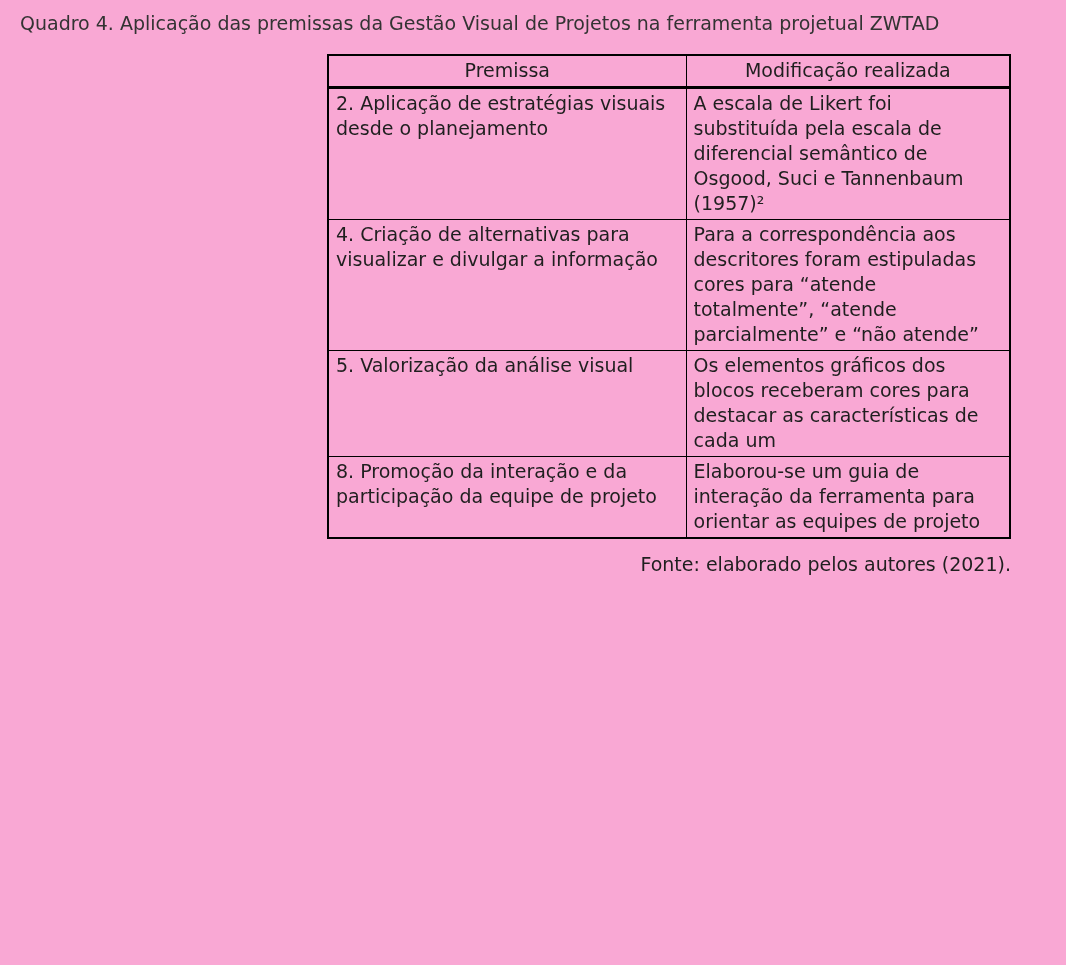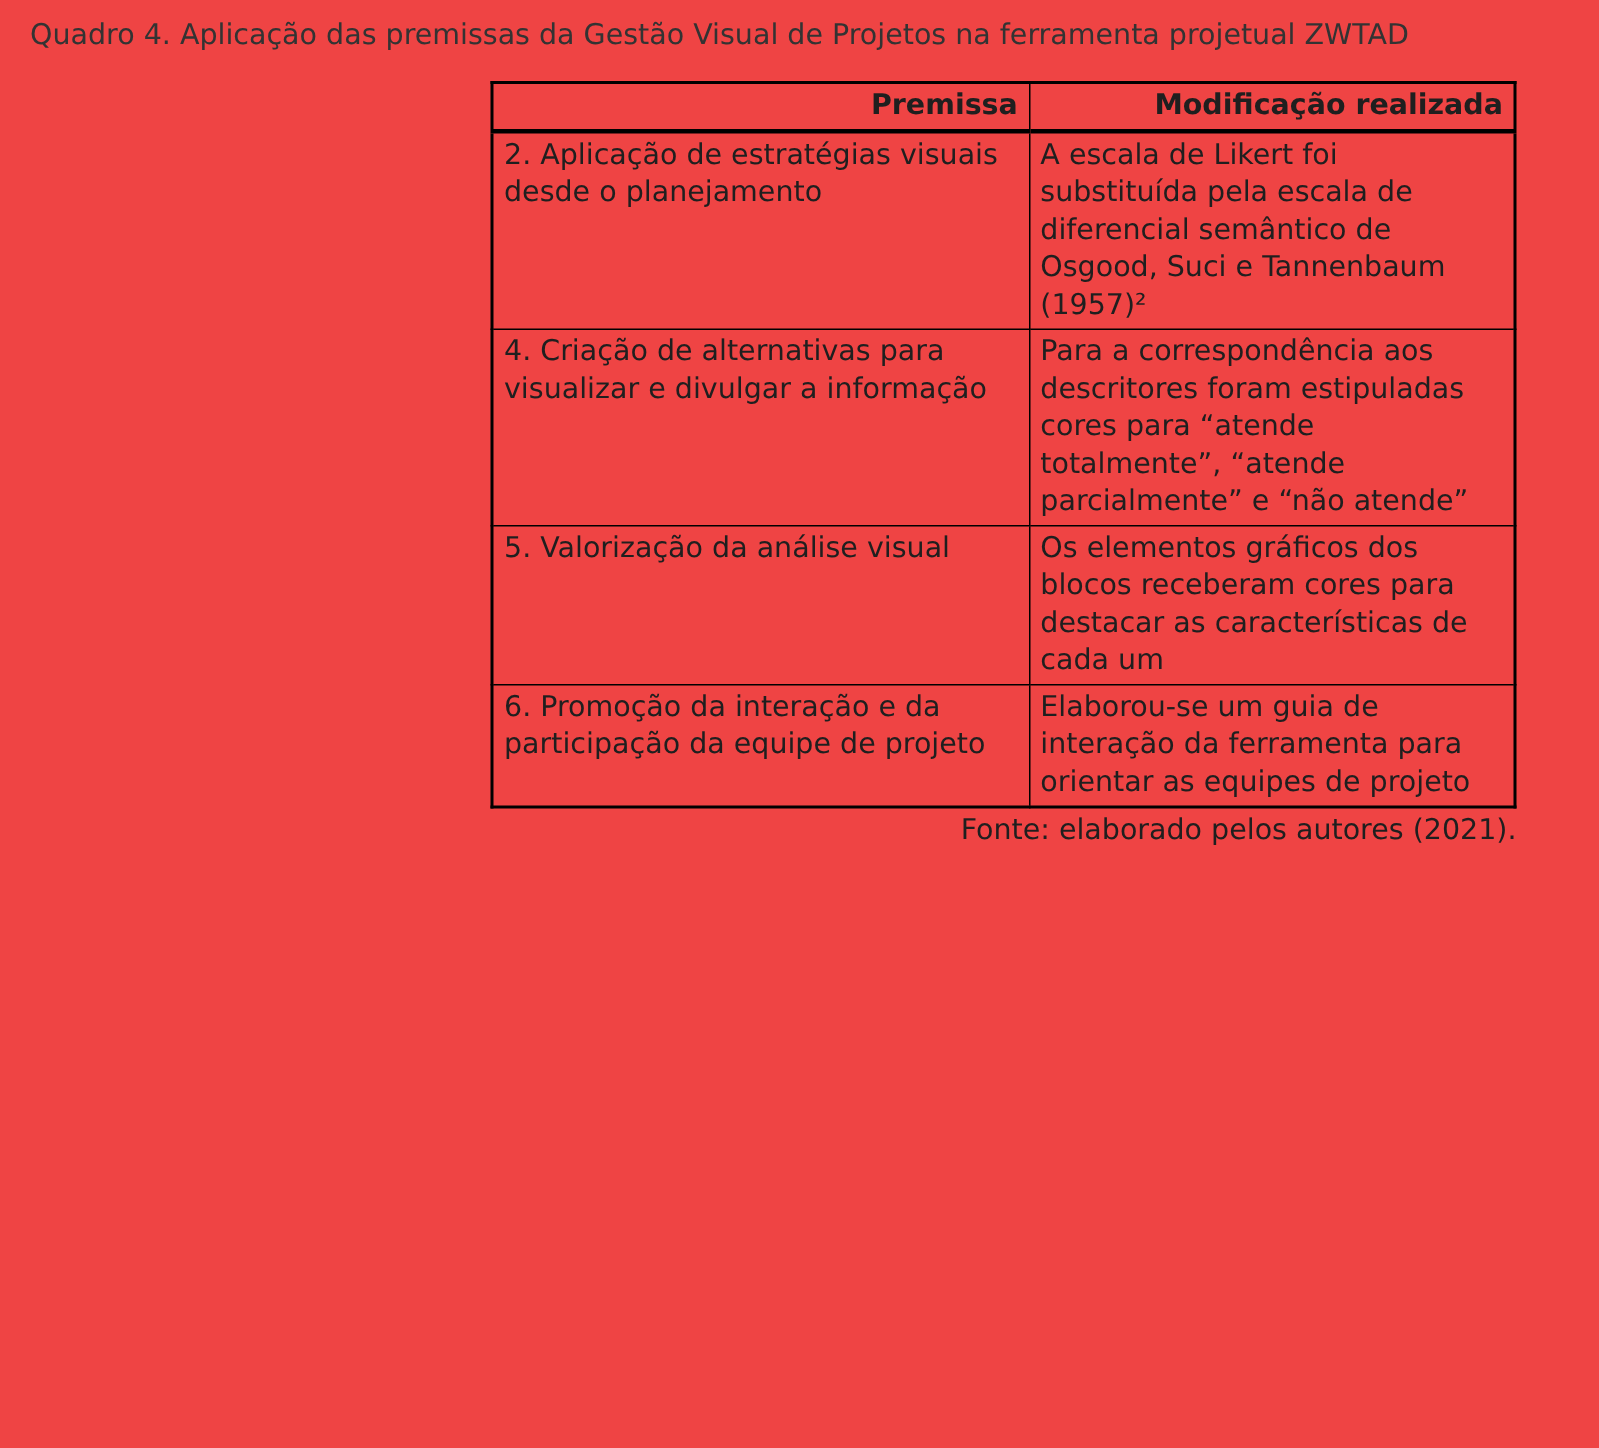--- a/index.html
+++ b/index.html
@@ -4,21 +4,21 @@
 <style>
   html, body {
     margin: 0;
     padding: 0;
     background: #ffffff;
   }
   .page {
     position: relative;
     width: 1066px;
     height: 965px;
-    background: #ef4444;
+    background: #f9a8d4;
     font-family: "DejaVu Sans", sans-serif;
     color: #1f1f1f;
     overflow: hidden;
   }
   .caption {
     position: absolute;
     left: 20px;
     top: 12px;
     width: 1030px;
     font-size: 19px;
@@ -36,34 +36,34 @@
     width: 100%;
     table-layout: fixed;
     border: 2px solid #000000;
     font-size: 19px;
     line-height: 25px;
     color: #1f1f1f;
   }
   table.premissas col.c1 { width: 52.5%; }
   table.premissas col.c2 { width: 47.5%; }
   table.premissas th {
-    text-align: right;
+    text-align: center;
     vertical-align: top;
-    font-weight: bold;
+    font-weight: normal;
     border: 1px solid #000000;
     border-bottom: 3px solid #000000;
     padding: 2px 7px 3px 7px;
   }
   table.premissas td {
     vertical-align: top;
     border: 1px solid #000000;
     padding: 2px 7px 3px 7px;
   }
   .fonte {
-    margin-top: 3px;
+    margin-top: 14px;
     text-align: right;
     font-size: 19px;
     color: #1f1f1f;
   }
 </style>
 </head>
 <body>
 
 <div class="page">
 
@@ -88,21 +88,21 @@
         </tr>
         <tr>
           <td>4. Criação de alternativas para visualizar e divulgar a informação</td>
           <td>Para a correspondência aos descritores foram estipuladas cores para “atende totalmente”, “atende parcialmente” e “não atende”</td>
         </tr>
         <tr>
           <td>5. Valorização da análise visual</td>
           <td>Os elementos gráficos dos blocos receberam cores para destacar as características de cada um</td>
         </tr>
         <tr>
-          <td>6. Promoção da interação e da participação da equipe de projeto</td>
+          <td>8. Promoção da interação e da participação da equipe de projeto</td>
           <td>Elaborou-se um guia de interação da ferramenta para orientar as equipes de projeto</td>
         </tr>
       </tbody>
     </table>
 
     <div class="fonte">Fonte: elaborado pelos autores (2021).</div>
   </div>
 
 </div>
 

